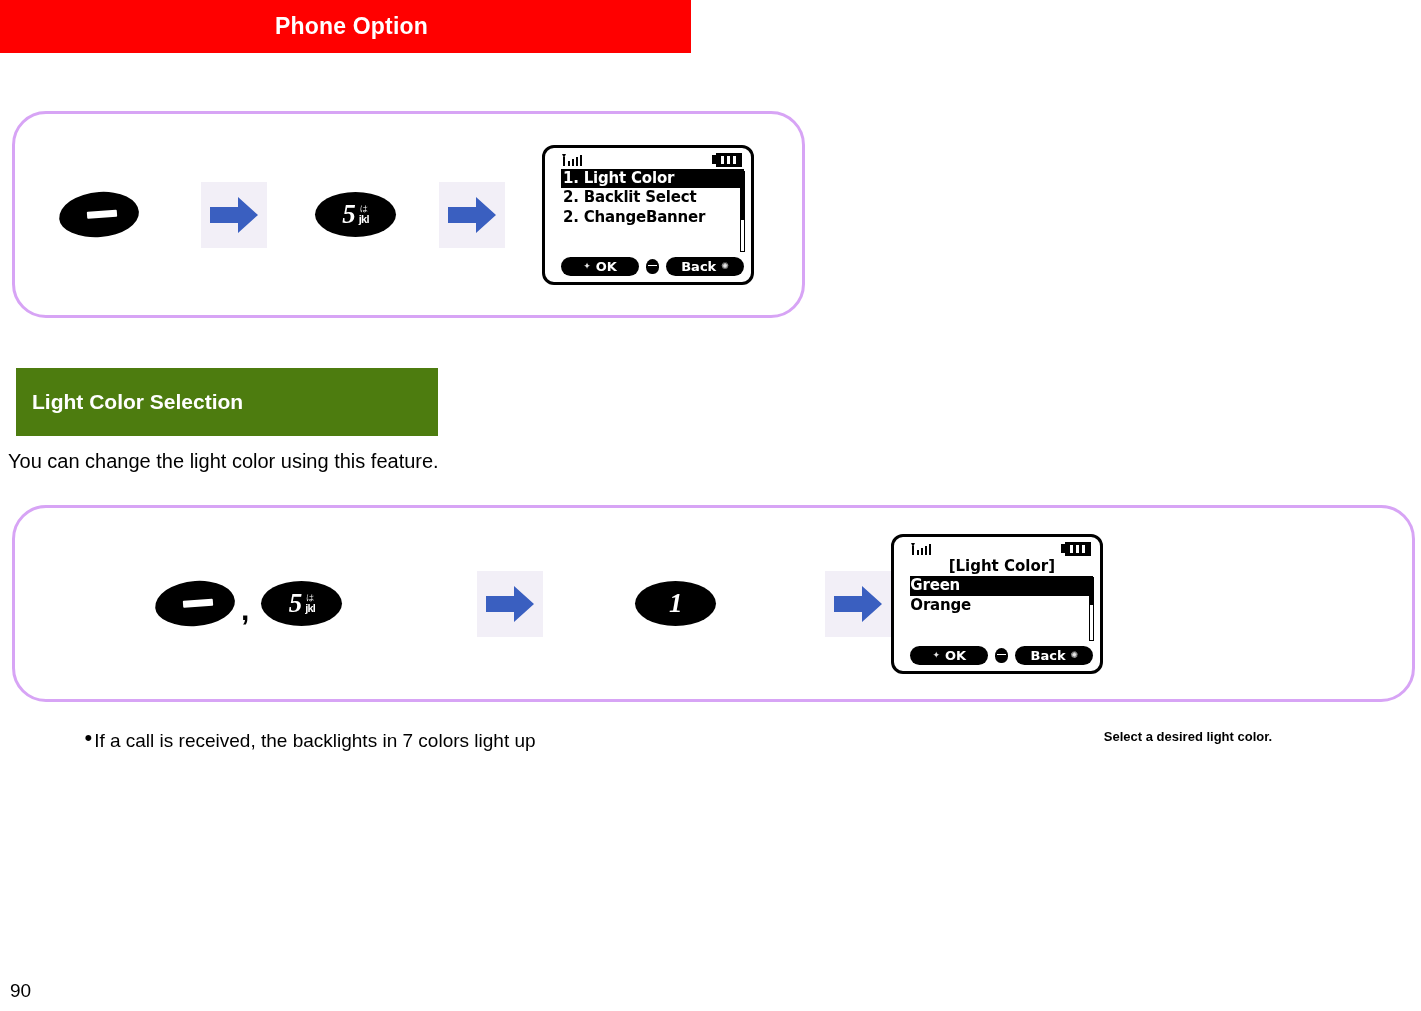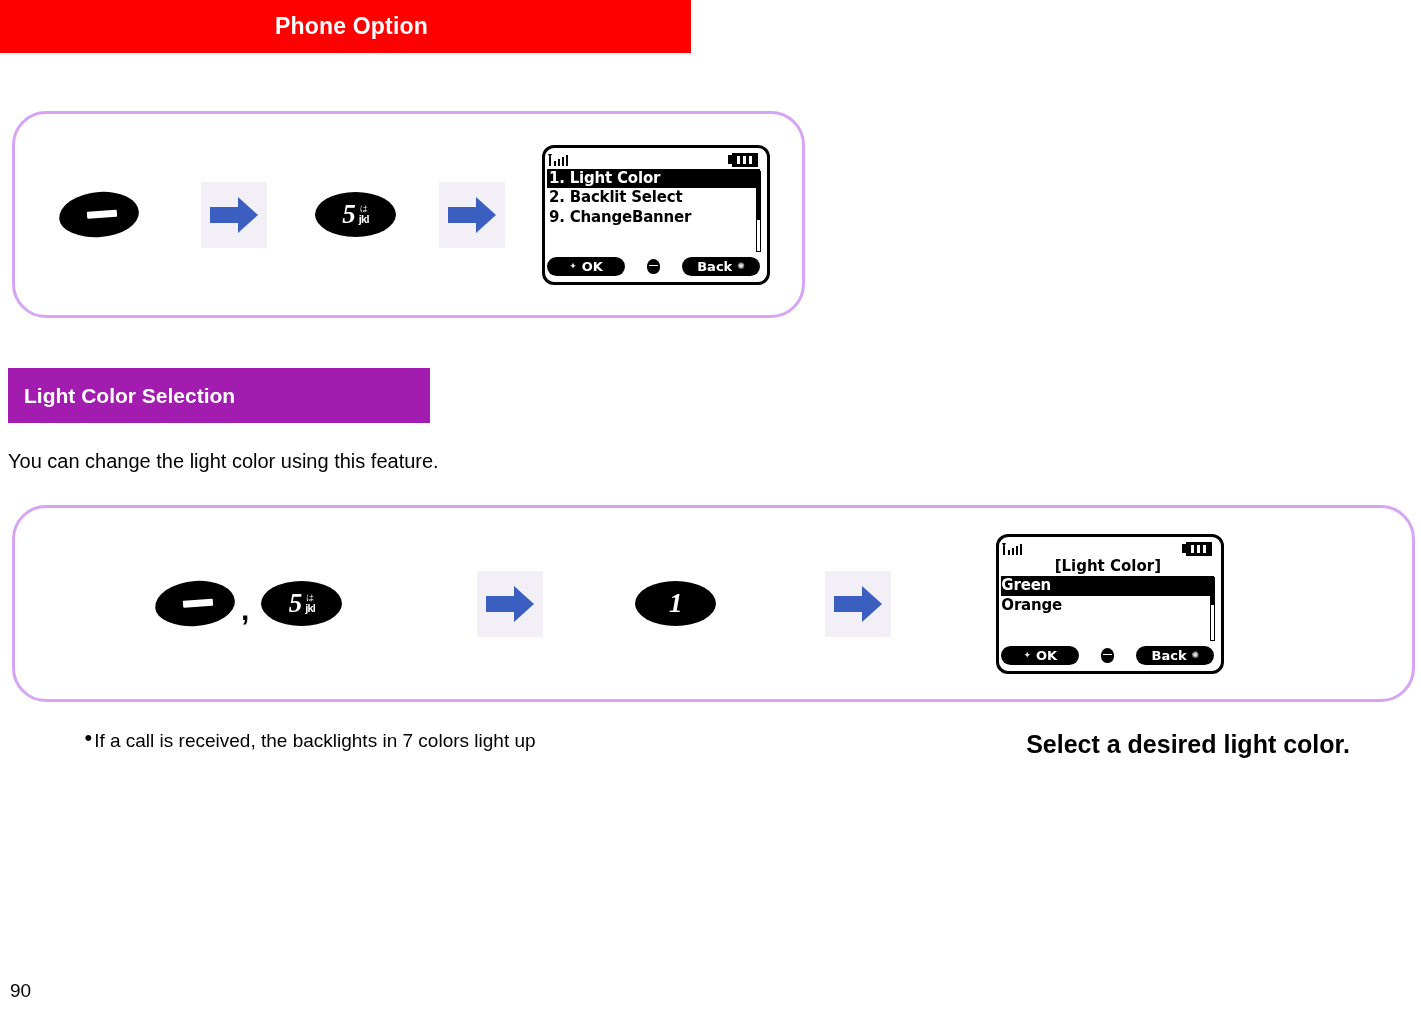--- a/index.html
+++ b/index.html
@@ -128,27 +128,27 @@
     height: 66px;
     background: #F2EFF7;
     display: inline-flex;
     align-items: center;
     justify-content: center;
   }
   .arrow-box svg { display: block; }
 
   
   .phone-screen {
-    width: 228px;
+    width: 212px;
     height: 140px;
     border: 3px solid #000000;
     border-radius: 12px;
     background: #ffffff;
     box-sizing: border-box;
-    padding: 4px 7px 5px 2px;
+    padding: 4px 7px 5px 16px;
     display: flex;
     flex-direction: column;
     font-family: "DejaVu Sans", sans-serif;
   }
   .phone-statusbar {
     height: 17px;
     display: flex;
     align-items: center;
     justify-content: space-between;
     flex: 0 0 auto;
@@ -234,25 +234,25 @@
     left: 2px;
     right: 2px;
     top: 6px;
     height: 1px;
     background: #ffffff;
   }
 
   
   .section-header {
     position: absolute;
-    left: 8px;
+    left: 16px;
     top: 368px;
     width: 422px;
-    height: 55px;
-    background: #a21caf;
+    height: 68px;
+    background: #4d7c0f;
     display: flex;
     align-items: center;
   }
   .section-header-title {
     color: #ffffff;
     font-size: 21px;
     font-weight: bold;
     padding-left: 16px;
   }
 
@@ -283,21 +283,21 @@
     margin-right: 2px;
   }
   .note-line-2 { padding-left: 12px; }
 
   .caption-block {
     position: absolute;
     left: 955px;
     top: 728px;
     width: 466px;
     text-align: center;
-    font-size: 25px;
+    font-size: 13px;
     font-weight: bold;
     line-height: 1.35;
   }
 
   
   .page-number {
     position: absolute;
     left: 10px;
     top: 980px;
     font-size: 19px;
@@ -355,21 +355,21 @@
           <rect x="0" y="2" width="4" height="9" fill="#000"></rect>
           <rect x="4" y="0" width="26" height="14" fill="#000"></rect>
           <rect x="9" y="3" width="3" height="8" fill="#fff"></rect>
           <rect x="15" y="3" width="3" height="8" fill="#fff"></rect>
           <rect x="21" y="3" width="3" height="8" fill="#fff"></rect>
         </svg>
       </div>
       <div class="phone-body">
         <div class="menu-item selected">1. Light Color</div>
         <div class="menu-item">2. Backlit Select</div>
-        <div class="menu-item">9. ChangeBanner</div>
+        <div class="menu-item">2. ChangeBanner</div>
         <div class="scroll-track">
           <div class="scroll-thumb" style="height:62%;"></div>
         </div>
       </div>
       <div class="phone-softkeys">
         <div class="softkey">
           <span class="glyph">✦</span>
           <span>OK</span>
         </div>
         <div class="nav-dot"></div>
@@ -421,21 +421,21 @@
         <span class="digit">1</span>
       </div>
     </div>
 
     <div class="arrow-box" style="margin-left:109px;">
       <svg width="52" height="44" viewBox="0 0 52 44" aria-hidden="true">
         <path d="M2 14 L30 14 L30 4 L50 22 L30 40 L30 30 L2 30 Z" fill="#3A5FC0"></path>
       </svg>
     </div>
 
-    <div class="phone-screen" style="margin-left:105px;">
+    <div class="phone-screen" style="">
       <div class="phone-statusbar">
         <svg class="signal-icon" width="30" height="15" viewBox="0 0 30 15" aria-hidden="true">
           <path d="M1 1 L5 1 L3 5 Z" fill="#000"></path>
           <rect x="2" y="4" width="2" height="9" fill="#000"></rect>
           <rect x="7" y="8" width="2" height="5" fill="#000"></rect>
           <rect x="11" y="6" width="2" height="7" fill="#000"></rect>
           <rect x="15" y="4" width="2" height="9" fill="#000"></rect>
           <rect x="19" y="2" width="2" height="11" fill="#000"></rect>
         </svg>
         <svg class="battery-icon" width="32" height="14" viewBox="0 0 32 14" aria-hidden="true">

